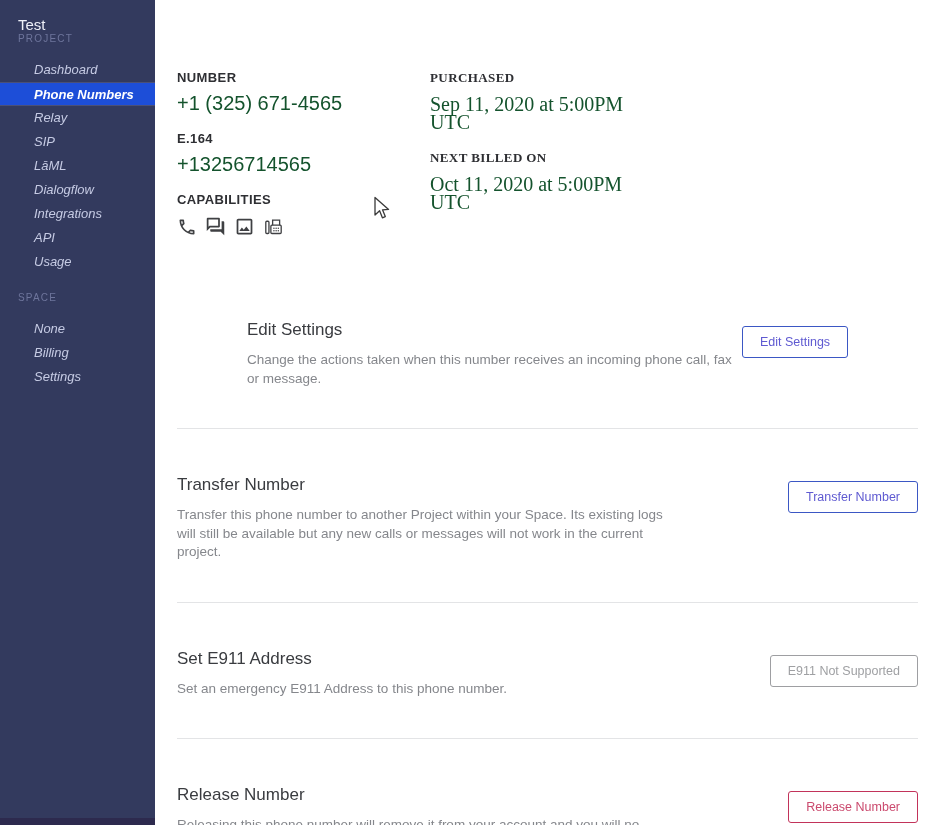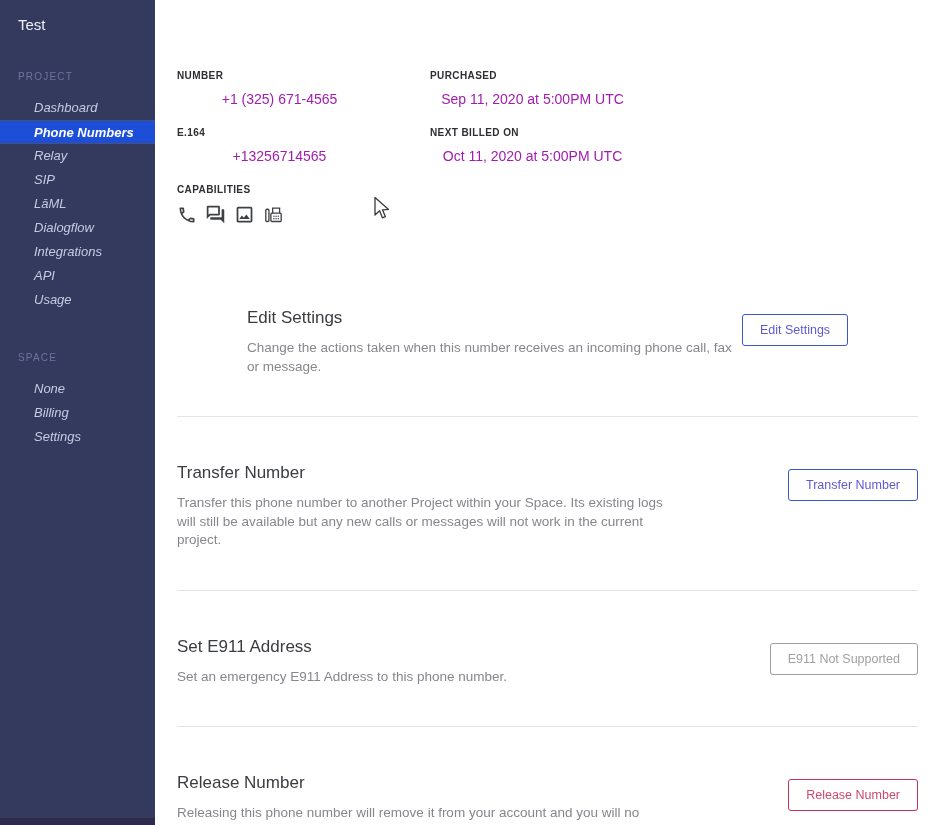--- a/index.html
+++ b/index.html
@@ -22,23 +22,23 @@
   .sb-header {
     display: flex; align-items: center; justify-content: space-between;
     padding: 15px 14px 0 18px;
   }
   .sb-title { color: #eef0f8; font-size: 15px; cursor: pointer; }
   .sb-swap { color: #9aa1c6; font-size: 15px; cursor: pointer; }
   .sb-section-label {
     padding-left: 18px;
     font-size: 10px; letter-spacing: 1.2px;
     color: #6e759c;
-    margin-top: 38px; margin-bottom: 14px;
-  }
-  .sb-section-label.space { margin-top: 40px; }
+    margin-bottom: 14px;
+  }
+  .sb-section-label.space { margin-top: 18px; }
   .sb-item {
     height: 24px; line-height: 24px;
     padding-left: 34px;
     font-size: 13px;
     color: #c6cbe4;
     cursor: pointer;
     white-space: nowrap;
     font-style: italic;
   }
   .sb-item.active {
@@ -56,33 +56,32 @@
   
   .main {
     position: absolute; left: 155px; top: 0; right: 0; bottom: 0;
     background: #ffffff;
     padding: 70px 13px 0 22px;
   }
 
   .info-grid { display: flex; }
   .info-col-1 { width: 253px; }
   .info-col-2 { width: 255px; }
-  .info-col-3 { flex: 1; }
+  .info-col-3 { flex: 1; font-family: Liberation Serif, serif; }
   .field { margin-bottom: 19px; }
   .field-label {
-    font-size: 10px; font-weight: bold;
+    font-size: 13px; font-weight: bold;
     letter-spacing: 0.4px;
     color: #2e2f33;
     margin-bottom: 9px;
   }
   .field-value {
-    font-size: 14px; color: #a21caf;
+    font-size: 20px; color: #14532d;
     line-height: 18px;
     max-width: 205px;
-    text-align: center;
   }
   .cap-icons { display: flex; align-items: center; gap: 8px; margin-top: 2px; }
   .cap-icons svg { display: block; }
 
   
   .sections { margin-top: 64px; }
   .section {
     display: flex; justify-content: space-between;
     padding: 46px 0 40px 0;
     border-bottom: 1px solid #e3e4e6;

